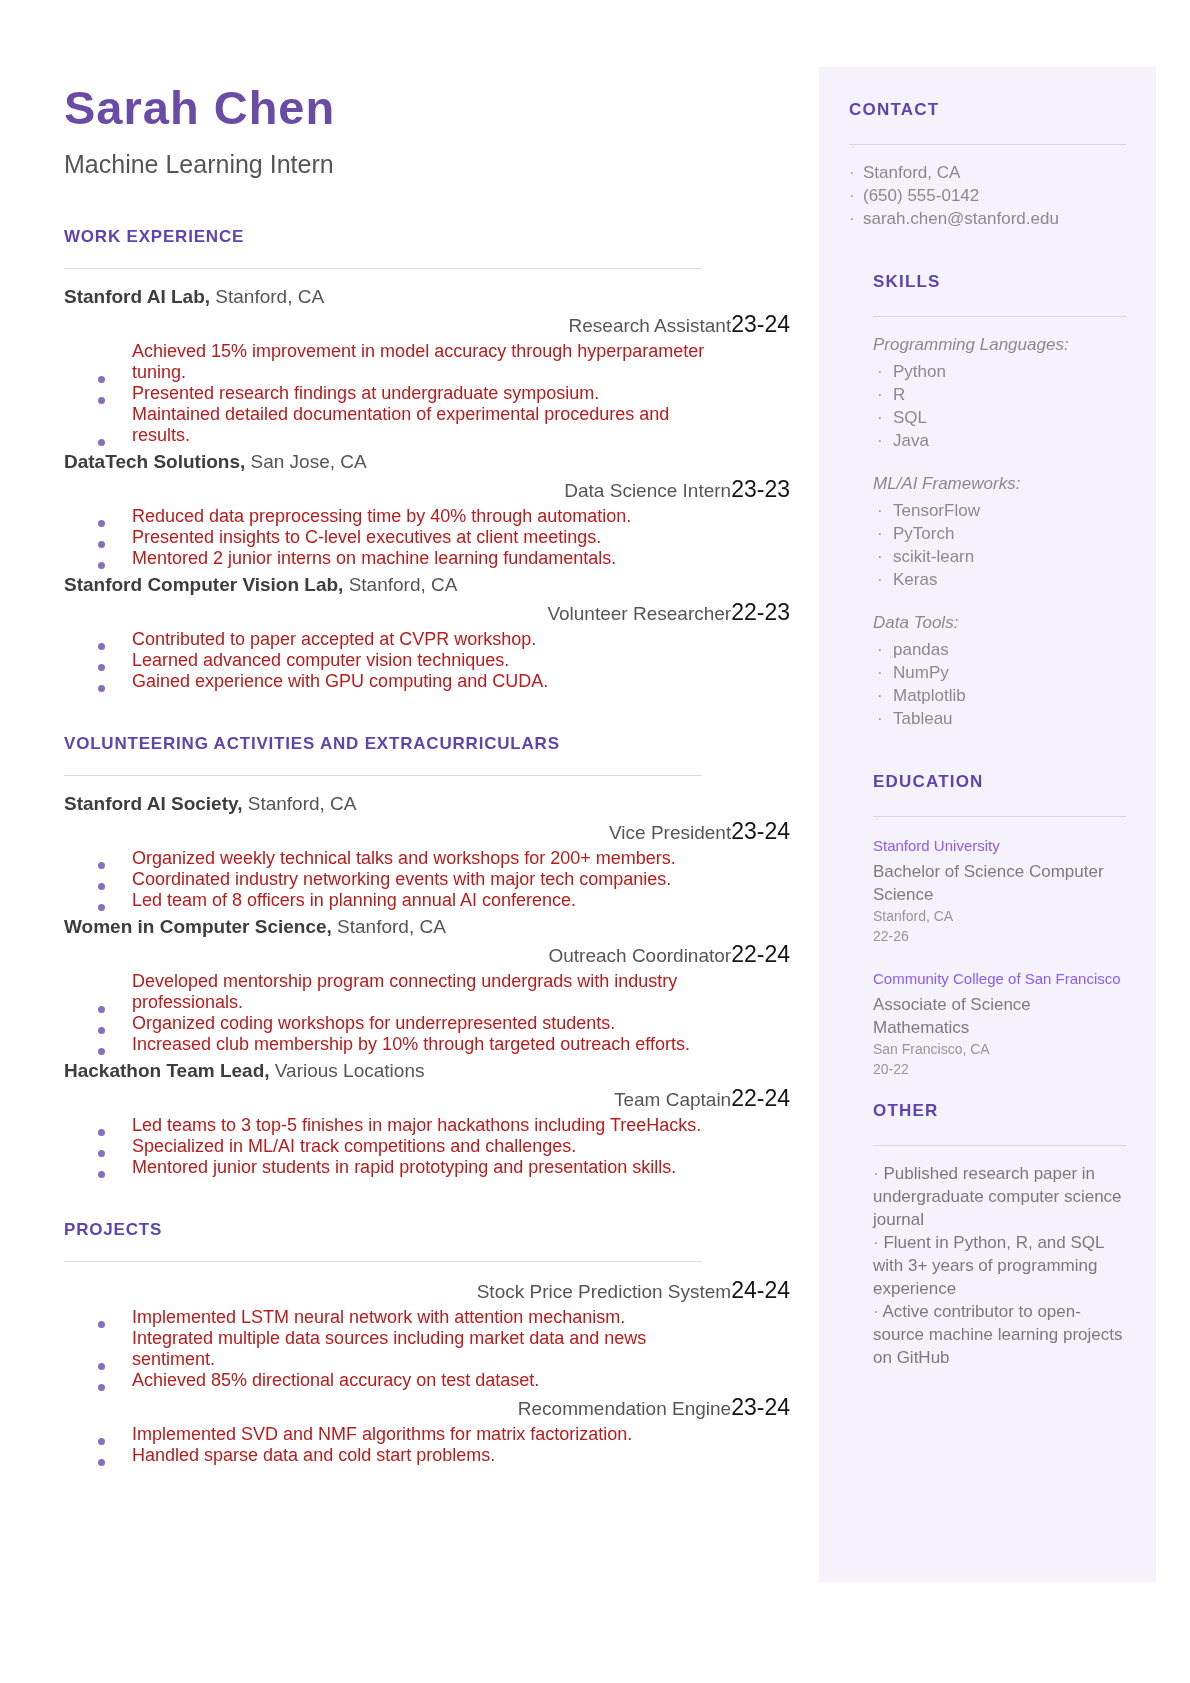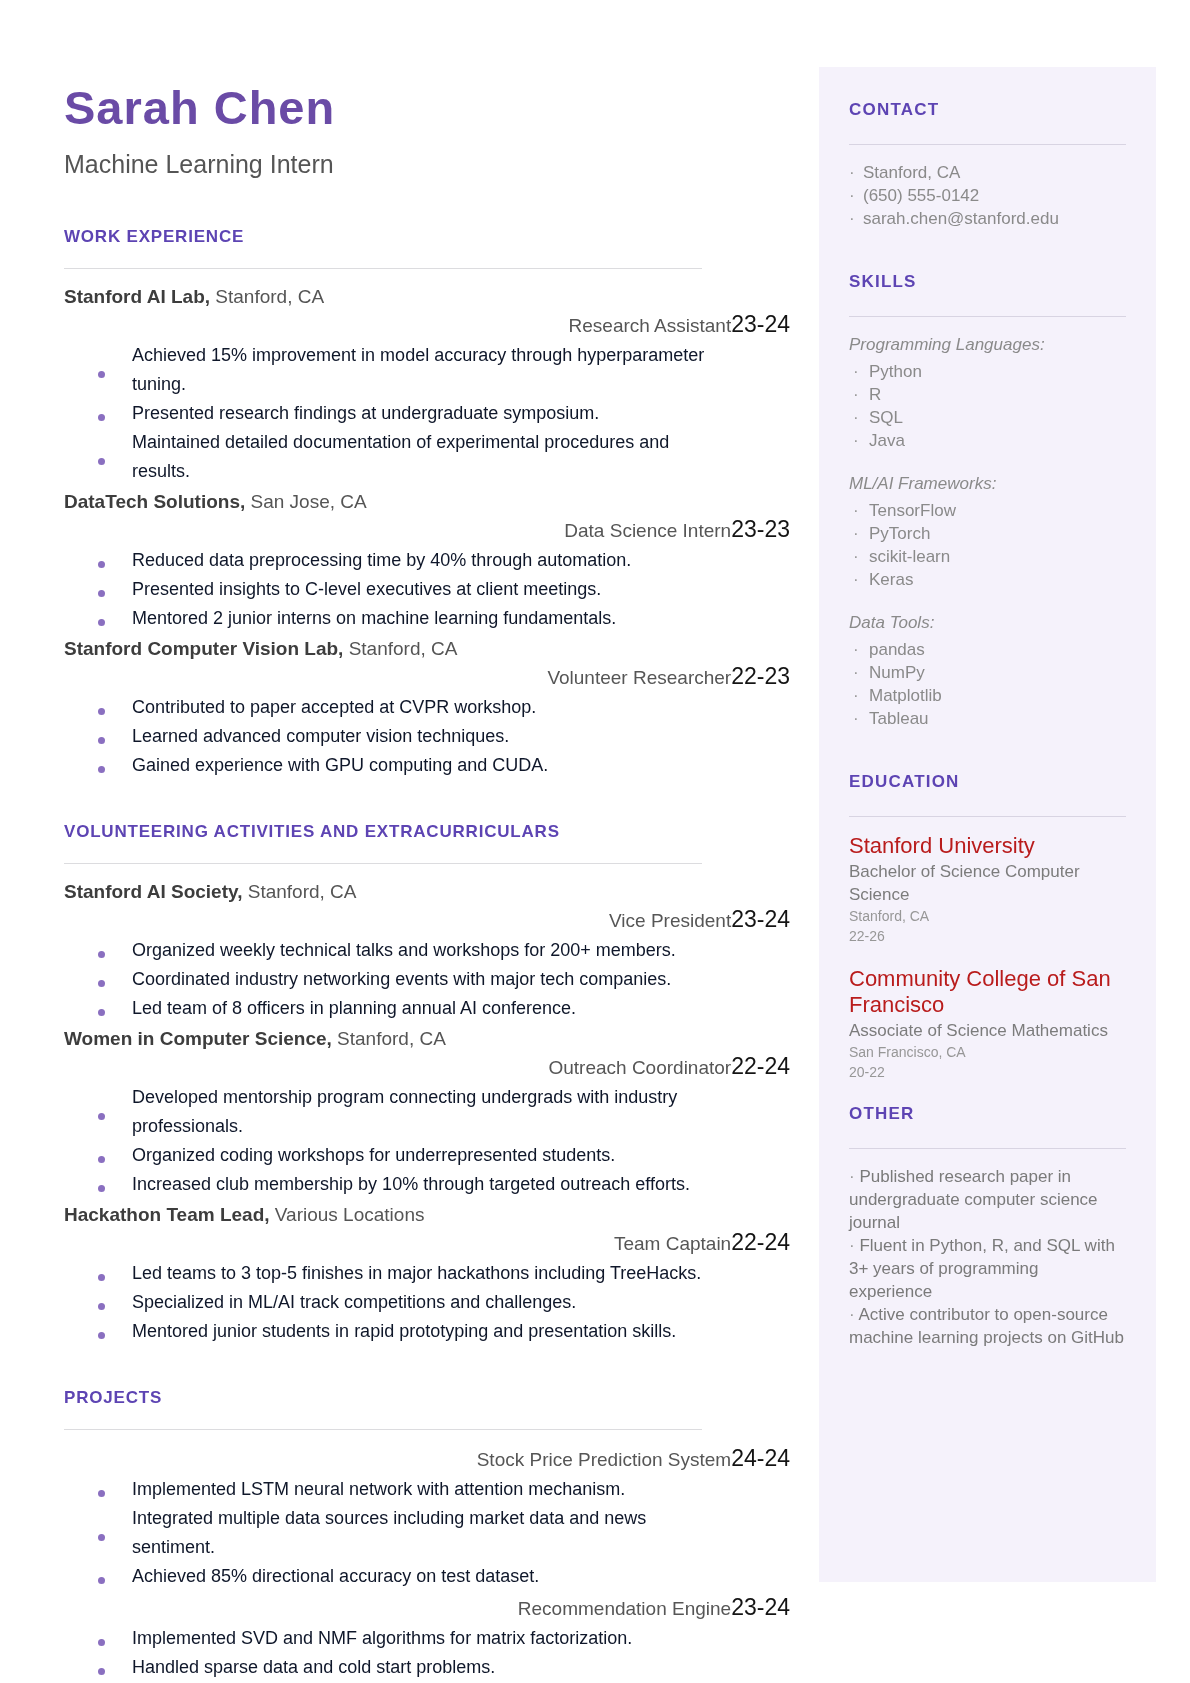--- a/index.html
+++ b/index.html
@@ -21,48 +21,48 @@
   .main .rule { height:1px; background:#dcdcdf; width:638px; margin:0 0 15px 0; }
 
   .entry { margin-bottom:3px; }
   .org-line { font-size:19px; color:#555555; line-height:26px; }
   .org { font-weight:bold; color:#3d3d3d; }
   .role-line { display:flex; justify-content:flex-end; align-items:baseline;
                font-size:19px; color:#565656; line-height:26px; margin:1px 0 2px 0; }
   .dates { font-size:23px; color:#141414; }
 
   ul.bullets { list-style:none; margin:0; padding:0; }
-  .bullets li { display:flex; align-items:center; font-size:18px;
-                color:#0f172a; line-height:29px; }
+  .bullets li { display:flex; align-items:flex-end; font-size:18px;
+                color:#b91c1c; line-height:21px; }
   .dot { width:7px; height:7px; border-radius:50%; background:#8a6fc0;
          margin:9px 0 0 34px; flex:none; }
   .btext { margin-left:27px; max-width:600px; }
 
   
   .sidebar { position:absolute; left:819px; top:67px; width:337px; height:1515px;
              background:#f5f2fb; box-sizing:border-box; padding:33px 30px 0 30px; }
   .sb-head { font-size:17px; font-weight:bold; color:#5d44b3;
              letter-spacing:1.2px; margin:0; }
   .sb-rule { height:1px; background:#d8d4e2; border:0; margin:24px 0 16px 0; }
 
   .contact-item { display:flex; align-items:flex-start; font-size:17px;
                   color:#8a8a8a; line-height:23px; }
   .mini-bullet { flex:none; width:14px; color:#9a9a9a; }
   .mini-bullet::before { content:"\00B7"; }
 
-  .sb-section { margin-top:42px; }
+  .sb-section { margin-top:42px;margin-left:24px; }
   .skill-label { font-style:italic; font-size:17px; color:#8a8a8a;
                  line-height:23px; margin:0 0 4px 0; }
   .skill-group { margin-bottom:20px; }
   .skill-item { display:flex; align-items:flex-start; font-size:17px;
                 color:#8a8a8a; line-height:23px; }
   .skill-item .mini-bullet { margin-left:4px; width:16px; }
 
   .school { margin-bottom:20px; }
-  .school-name { font-size:22px; color:#b91c1c; line-height:26px; }
+  .school-name { font-size:15px; color:#8b5cf6; line-height:26px; }
   .degree { font-size:17px; color:#7c7c7c; line-height:23px; margin-top:1px; }
   .edu-small { font-size:14px; color:#979797; line-height:20px; }
 
   .other-item { font-size:17px; color:#7a7a7a; line-height:23px; margin:0; }
   .other-item::before { content:"\00B7\0020"; color:#9a9a9a; }
 </style>
 </head>
 <body>
 
 <div class="main">

